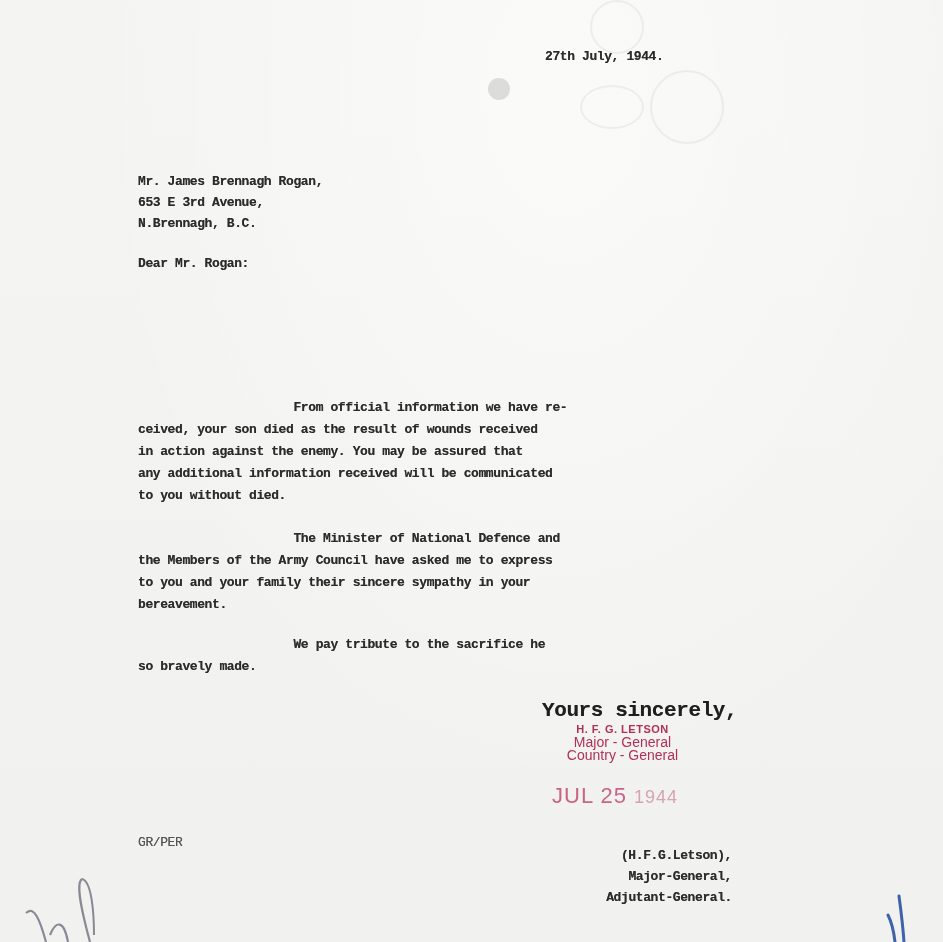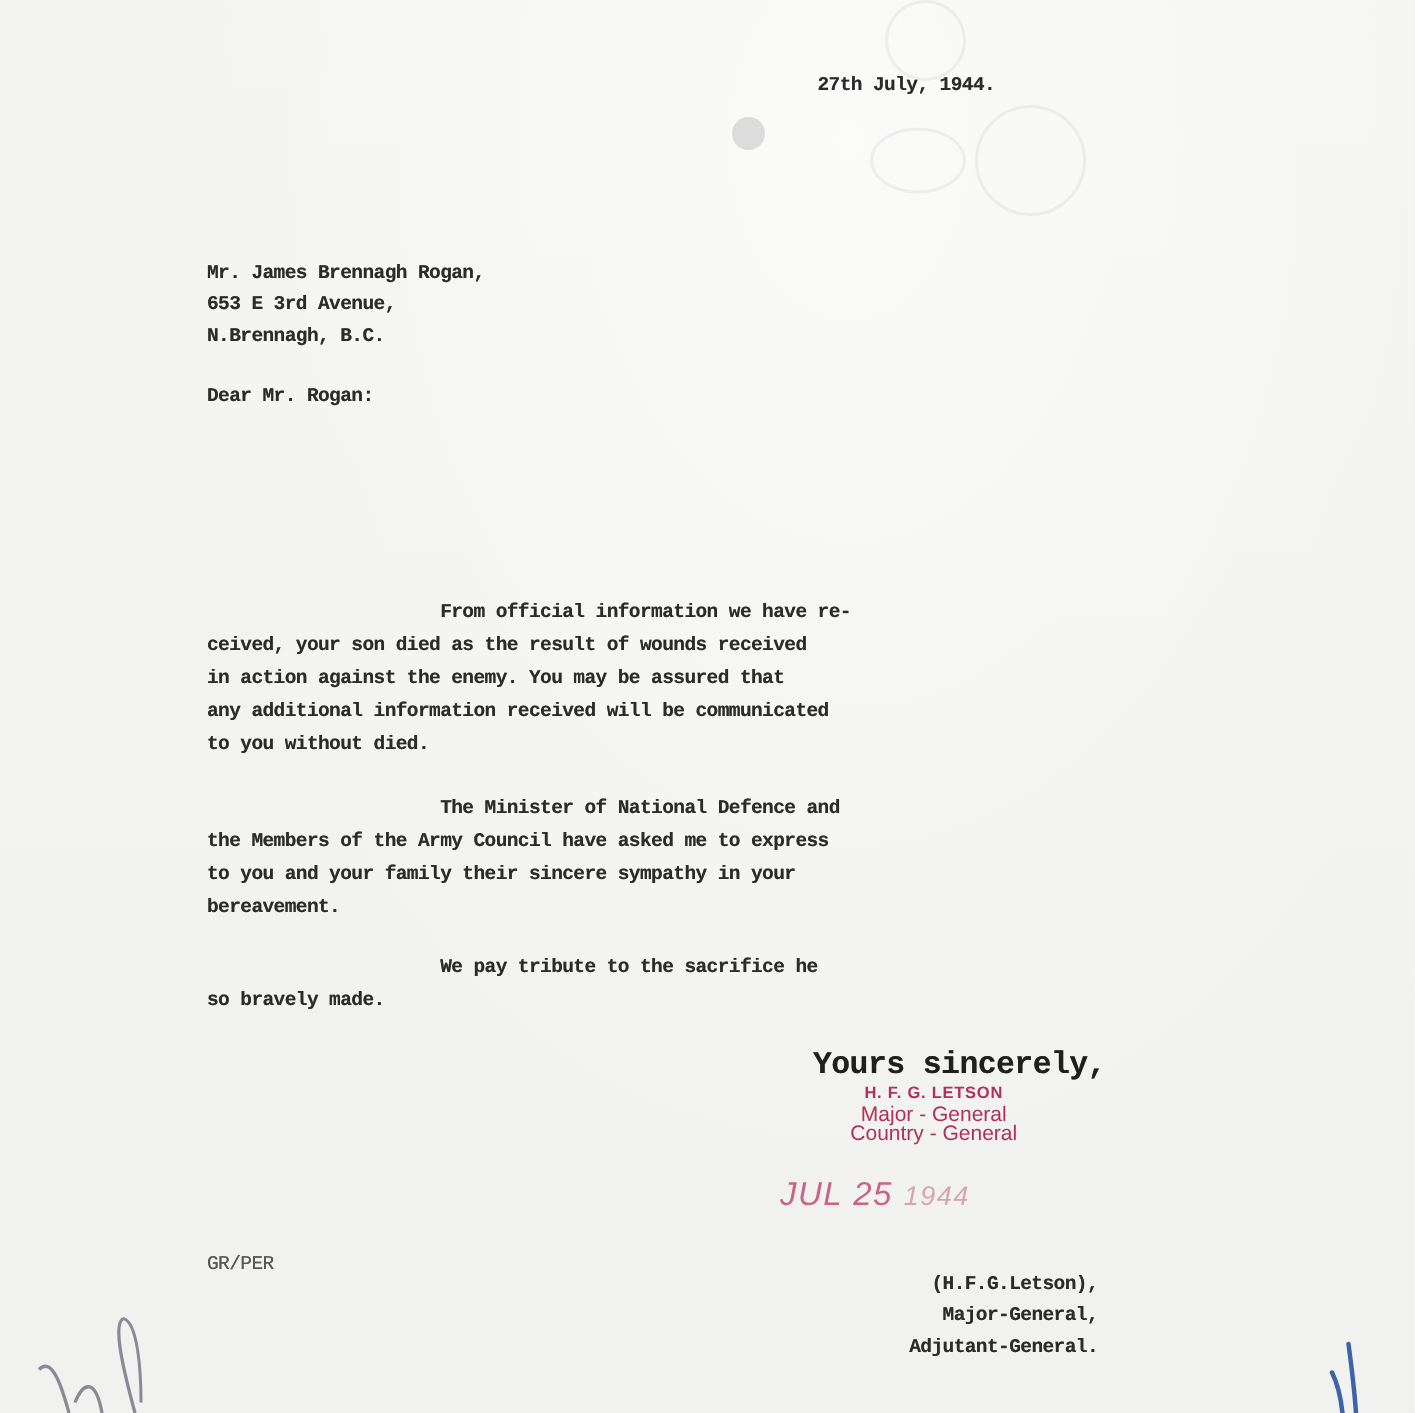--- a/index.html
+++ b/index.html
@@ -54,27 +54,26 @@
       text-align: center;
       font-family: "Liberation Sans", "DejaVu Sans", sans-serif;
       color: #b0305a;
       line-height: 13px;
     }
     .stamp-sig .name { font-size: 11px; font-weight: 700; letter-spacing: 0.5px; }
     .stamp-sig .rank { font-size: 14px; font-weight: 400; }
 
     .date-stamp {
       position: absolute;
-      left: 520px; top: 783px;
+      left: 552px; top: 783px;
       font-family: "Liberation Sans", "DejaVu Sans", sans-serif;
       font-size: 22px;
       color: #c4557e;
       letter-spacing: 1px;
       opacity: 0.9;
-      font-style: italic;
     }
     .date-stamp .yr { font-size: 18px; color: #d49ab0; }
 
     .ref { left: 138px; top: 832px; font-weight: 500; color: #555; }
     .sigblock { left: 510px; top: 829px; line-height: 21px; text-align: right; width: 222px; margin-top: 16px; }
 
     .ghost {
       position: absolute;
       border: 2px solid rgba(200,200,200,0.25);
       border-radius: 50%;

